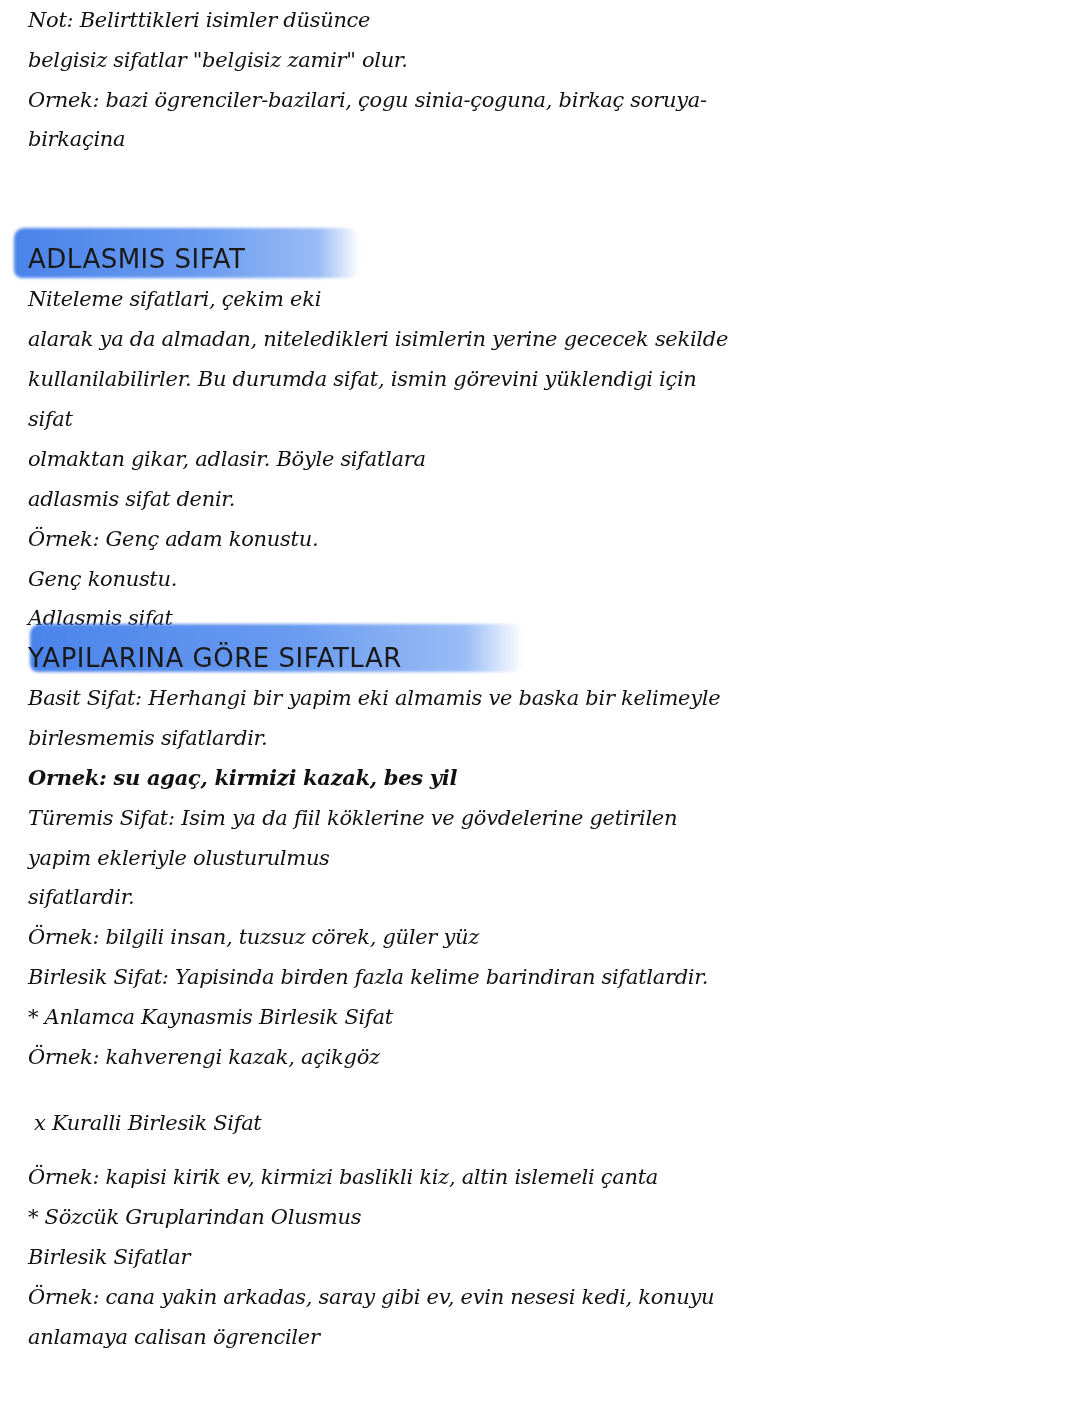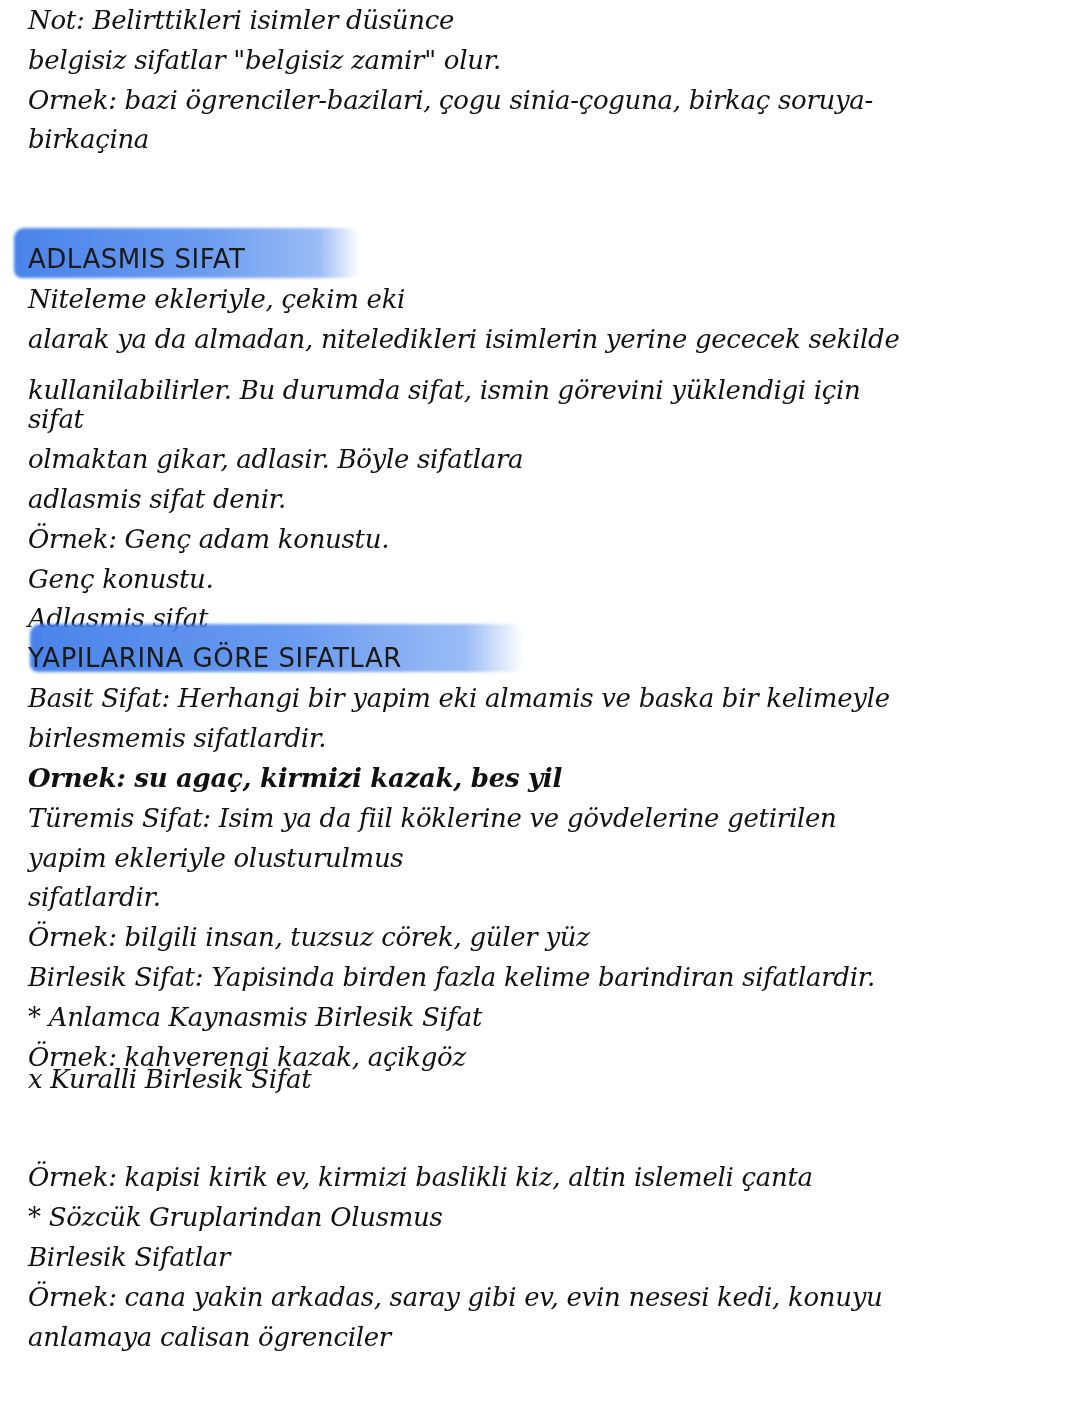--- a/index.html
+++ b/index.html
@@ -19,21 +19,21 @@
     .page {
       position: absolute;
       left: 0;
       top: 0;
       width: 1080px;
       height: 1417px;
     }
     .line {
       position: absolute;
       left: 28px;
-      font-size: 26px;
+      font-size: 21px;
       line-height: 40px;
       height: 40px;
       white-space: nowrap;
       letter-spacing: -0.3px;
     }
     .heading {
       position: absolute;
       font-family: "DejaVu Sans", sans-serif;
       font-style: normal;
       font-size: 26px;
@@ -58,43 +58,43 @@
 <div class="page">
 
   <div class="line" style="top:0px;">Not: Belirttikleri isimler düsünce</div>
   <div class="line" style="top:40px;">belgisiz sifatlar "belgisiz zamir" olur.</div>
   <div class="line" style="top:80px;text-align:right;">Ornek: bazi ögrenciler-bazilari, çogu sinia-çoguna, birkaç soruya-</div>
   <div class="line" style="top:119px;">birkaçina</div>
 
   <div class="highlight" style="left:14px; top:228px; width:346px; height:50px;"></div>
   <div class="heading" style="left:28px; top:239px;">ADLASMIS SIFAT</div>
 
-  <div class="line" style="top:279px;">Niteleme ekleriyle, çekim eki</div>
+  <div class="line" style="top:279px;">Niteleme sifatlari, çekim eki</div>
   <div class="line" style="top:319px;">alarak ya da almadan, niteledikleri isimlerin yerine gececek sekilde</div>
-  <div class="line" style="top:370px;">kullanilabilirler. Bu durumda sifat, ismin görevini yüklendigi için</div>
+  <div class="line" style="top:359px;">kullanilabilirler. Bu durumda sifat, ismin görevini yüklendigi için</div>
   <div class="line" style="top:399px;">sifat</div>
   <div class="line" style="top:439px;">olmaktan gikar, adlasir. Böyle sifatlara</div>
   <div class="line" style="top:479px;">adlasmis sifat denir.</div>
   <div class="line" style="top:519px;">Örnek: Genç adam konustu.</div>
   <div class="line" style="top:559px;">Genç konustu.</div>
   <div class="line" style="top:598px;">Adlasmis sifat</div>
 
   <div class="highlight" style="left:30px; top:624px; width:494px; height:48px;"></div>
   <div class="heading" style="left:28px; top:638px;">YAPILARINA GÖRE SIFATLAR</div>
 
   <div class="line" style="top:678px;">Basit Sifat: Herhangi bir yapim eki almamis ve baska bir kelimeyle</div>
   <div class="line" style="top:718px;">birlesmemis sifatlardir.</div>
   <div class="line" style="top:758px;font-weight:bold;">Ornek: su agaç, kirmizi kazak, bes yil</div>
   <div class="line" style="top:798px;">Türemis Sifat: Isim ya da fiil köklerine ve gövdelerine getirilen</div>
   <div class="line" style="top:838px;">yapim ekleriyle olusturulmus</div>
   <div class="line" style="top:877px;">sifatlardir.</div>
   <div class="line" style="top:917px;">Örnek: bilgili insan, tuzsuz cörek, güler yüz</div>
   <div class="line" style="top:957px;">Birlesik Sifat: Yapisinda birden fazla kelime barindiran sifatlardir.</div>
   <div class="line" style="top:997px;">* Anlamca Kaynasmis Birlesik Sifat</div>
   <div class="line" style="top:1037px;">Örnek: kahverengi kazak, açikgöz</div>
-  <div class="line" style="top:1059px;">x Kuralli Birlesik Sifat</div>
+  <div class="line" style="top:1103px;margin-left:6px;">x Kuralli Birlesik Sifat</div>
   <div class="line" style="top:1157px;">Örnek: kapisi kirik ev, kirmizi baslikli kiz, altin islemeli çanta</div>
   <div class="line" style="top:1197px;">* Sözcük Gruplarindan Olusmus</div>
   <div class="line" style="top:1237px;">Birlesik Sifatlar</div>
   <div class="line" style="top:1277px;">Örnek: cana yakin arkadas, saray gibi ev, evin nesesi kedi, konuyu</div>
   <div class="line" style="top:1317px;">anlamaya calisan ögrenciler</div>
 
 </div>
 
 </body></html>

